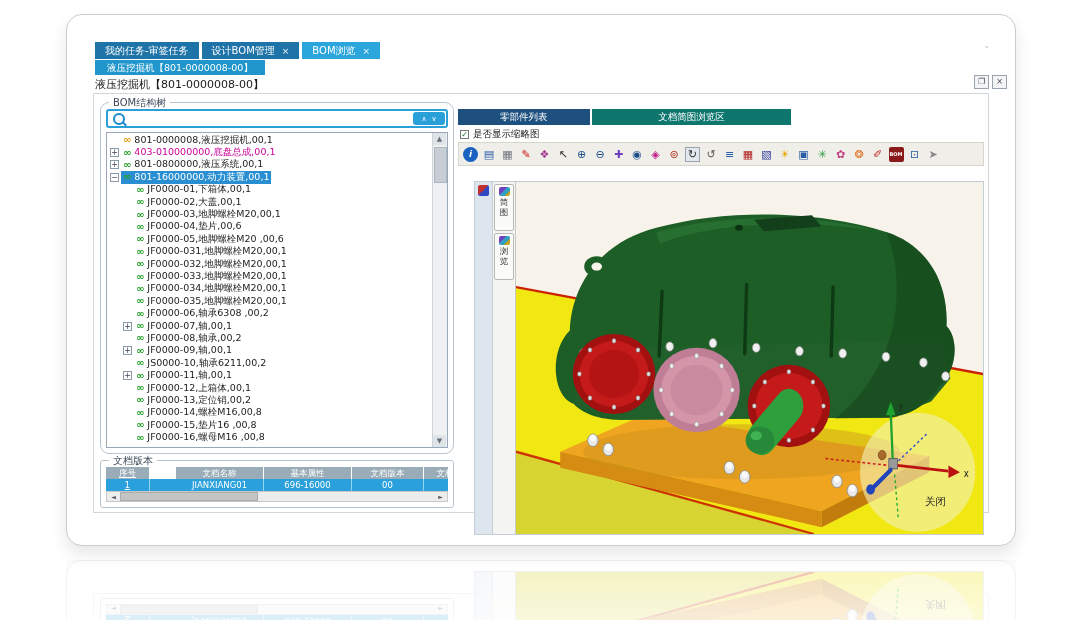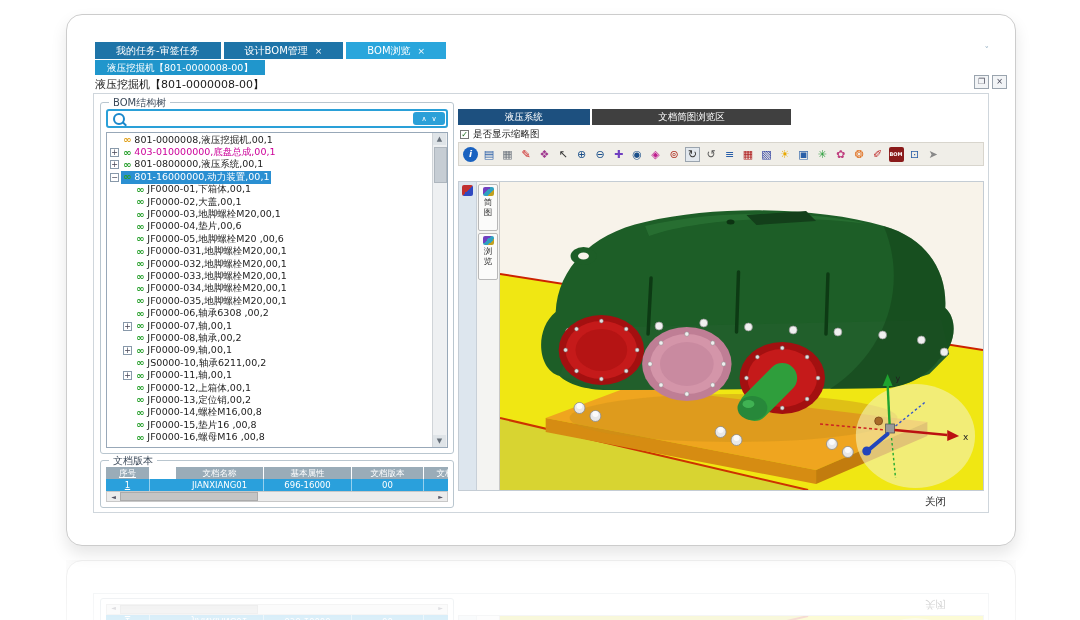--- a/index.html
+++ b/index.html
@@ -8,41 +8,41 @@
   .stage{position:relative;width:1080px;height:620px;}
 
   
   .appwin{position:absolute;left:66px;top:14px;width:948px;height:530px;
     background:#fff;border:1px solid #cccccc;border-radius:16px;
     box-shadow:0 8px 16px rgba(0,0,0,.10);
     -webkit-box-reflect:below 14px linear-gradient(to bottom,transparent 76%,rgba(0,0,0,.30) 99%);}
 
   
   .tabbar{position:absolute;left:28px;top:26px;height:18px;display:flex;gap:3px;align-items:flex-end;}
-  .wtab{background:#1e74a8;color:#fff;font-size:10px;height:17px;padding:0 21px;
+  .wtab{background:#1e74a8;color:#fff;font-size:10px;height:17px;padding:0 10px;
         display:flex;align-items:center;gap:7px;cursor:default;white-space:nowrap;}
   .wtab.active{background:#2aa6dc;}
   .tclose{font-size:9px;opacity:.95;}
   .tab-chevron{position:absolute;right:26px;top:30px;color:#9ab4c6;font-size:9px;}
   .subtab{position:absolute;left:28px;top:45px;height:15px;line-height:15px;background:#2096cc;
           color:#fff;font-size:9.5px;padding:0 12px;white-space:nowrap;}
   .titlebar{position:absolute;left:28px;top:62px;font-size:11px;color:#1a1a1a;white-space:nowrap;}
   .winbtns{position:absolute;right:8px;top:60px;display:flex;gap:3px;}
   .winbtn{width:13px;height:12px;border:1px solid #9aa4ae;background:#f2f4f6;color:#445;
           font-size:8px;line-height:11px;text-align:center;}
 
   
   .contentbox{position:absolute;left:26px;top:78px;width:894px;height:418px;
               border:1px solid #cfd6dc;background:#fff;}
 
   
   .group{position:absolute;border:1px solid #b9c6cf;border-radius:3px;background:#fff;}
   .group-label{position:absolute;top:-7px;left:8px;background:#fff;padding:0 4px;
                font-size:10px;color:#3c4a5a;white-space:nowrap;}
-  #bom-group{left:6px;top:8px;width:352px;height:350px;}
+  #bom-group{left:6px;top:8px;width:352px;height:350px;border-radius:9px;}
   #files-group{left:6px;top:366px;width:352px;height:46px;}
 
   
   .searchrow{position:absolute;left:5px;top:6px;right:5px;height:19px;border:2px solid #2aa0d8;
              border-radius:3px;display:flex;align-items:center;background:#fff;box-sizing:border-box;}
   .mag{width:8px;height:8px;border:2px solid #1a88cc;border-radius:50%;margin:0 5px;position:relative;flex:none;}
   .mag::after{content:"";position:absolute;width:5px;height:2px;background:#1a88cc;
               transform:rotate(45deg);right:-4px;bottom:-2px;}
   .searchrow input{flex:1;border:0;outline:0;font-size:10px;height:13px;min-width:0;}
   .udarrows{width:32px;height:13px;background:#2aa0d8;border-radius:3px;color:#fff;font-size:7px;
@@ -83,33 +83,33 @@
   .hscroll .htrack{flex:1;}
 
   
   #right-panel{position:absolute;left:364px;top:14px;width:526px;height:398px;}
   .rtabs1{display:flex;height:15px;gap:2px;}
   .rtab1{flex:auto;background:#1d507f;color:#fff;font-size:9px;line-height:15px;text-align:center;
          padding:0 6px;white-space:nowrap;cursor:default;}
   .rtabs2{display:flex;height:16px;margin-top:1px;gap:2px;}
   .rtab2{background:#1d507f;color:#fff;font-size:9.5px;line-height:16px;text-align:center;cursor:default;}
   .rtab2:nth-child(1){width:25%;} .rtab2:nth-child(2){width:38%;} .rtab2:nth-child(3){flex:1;}
-  .rtab2.active{background:#404040;}
+  .rtab2.active{background:#0f766e;}
   .cbrow{height:14px;display:flex;align-items:center;font-size:9.5px;color:#222;margin-top:2px;}
   .cbox{width:9px;height:9px;border:1px solid #777;background:#fff;margin:0 4px 0 2px;
         font-size:8px;line-height:8px;text-align:center;color:#1a6a1a;box-sizing:border-box;}
   .vtoolbar{height:24px;background:#f0eee8;border:1px solid #d8d5cd;display:flex;align-items:center;
             gap:3.5px;padding:0 4px;margin-top:1px;overflow:hidden;box-sizing:border-box;}
   .ticon{width:15px;height:15px;flex:none;font-size:11px;line-height:15px;text-align:center;cursor:default;}
   .ticon.round{border-radius:50%;font-size:9px;font-weight:bold;font-style:italic;}
   .ticon.pressed{border:1px solid #9aa4ae;background:#e2e8ee;box-sizing:border-box;line-height:13px;}
   .ticon.tiny{font-size:5px;font-weight:bold;border-radius:2px;letter-spacing:0;}
 
   
-  .viewer{position:absolute;left:0;top:73px;right:0;height:310px;display:flex;
+  .viewer{position:absolute;left:16px;top:73px;right:0;height:354px;display:flex;
           border:1px solid #c4ccd4;background:#f8f3ea;box-sizing:border-box;}
   .vrail{width:17px;background:#dde6ee;border-right:1px solid #c8d0d8;padding-top:3px;flex:none;}
   .vrail-icon{width:11px;height:11px;margin:0 auto;background:linear-gradient(135deg,#c03030 0 50%,#3048c0 50% 100%);border-radius:2px;}
   .vtabs{width:22px;background:#f4f4f2;border-right:1px solid #c8c8c8;flex:none;}
   .vtab{height:47px;border:1px solid #b8b8b8;border-radius:2px;margin:2px 1px;background:#fbfbfa;
         display:flex;flex-direction:column;align-items:center;padding-top:2px;gap:2px;box-sizing:border-box;}
   .vtab-icon{width:11px;height:9px;background:linear-gradient(135deg,#7040c0 0 40%,#30a0c0 40% 70%,#c0a020 70% 100%);border-radius:2px;}
   .vtab-label{font-size:8.5px;width:10px;line-height:9.5px;word-break:break-all;text-align:center;color:#333;}
   .canvas{flex:1;position:relative;overflow:hidden;}
   .canvas svg{position:absolute;left:0;top:0;width:100%;height:100%;}
@@ -367,21 +367,21 @@
         <div class="hscroll">
           <span class="harr">◄</span>
           <span class="hthumb"></span>
           <span class="htrack"></span>
           <span class="harr">►</span>
         </div>
       </div>
 
       <div id="right-panel">
         <div class="rtabs2">
-            <div class="rtab2">液压系统</div>
+            <div class="rtab2">零部件列表</div>
             <div class="rtab2 active">文档简图浏览区</div>
           </div>
 
         <div class="cbrow">
           <span class="cbox">✓</span>
           <span>是否显示缩略图</span>
         </div>
 
         <div class="vtoolbar">
             <span class="ticon round" style="color: rgb(255, 255, 255); background: rgb(26, 98, 192);">i</span>

